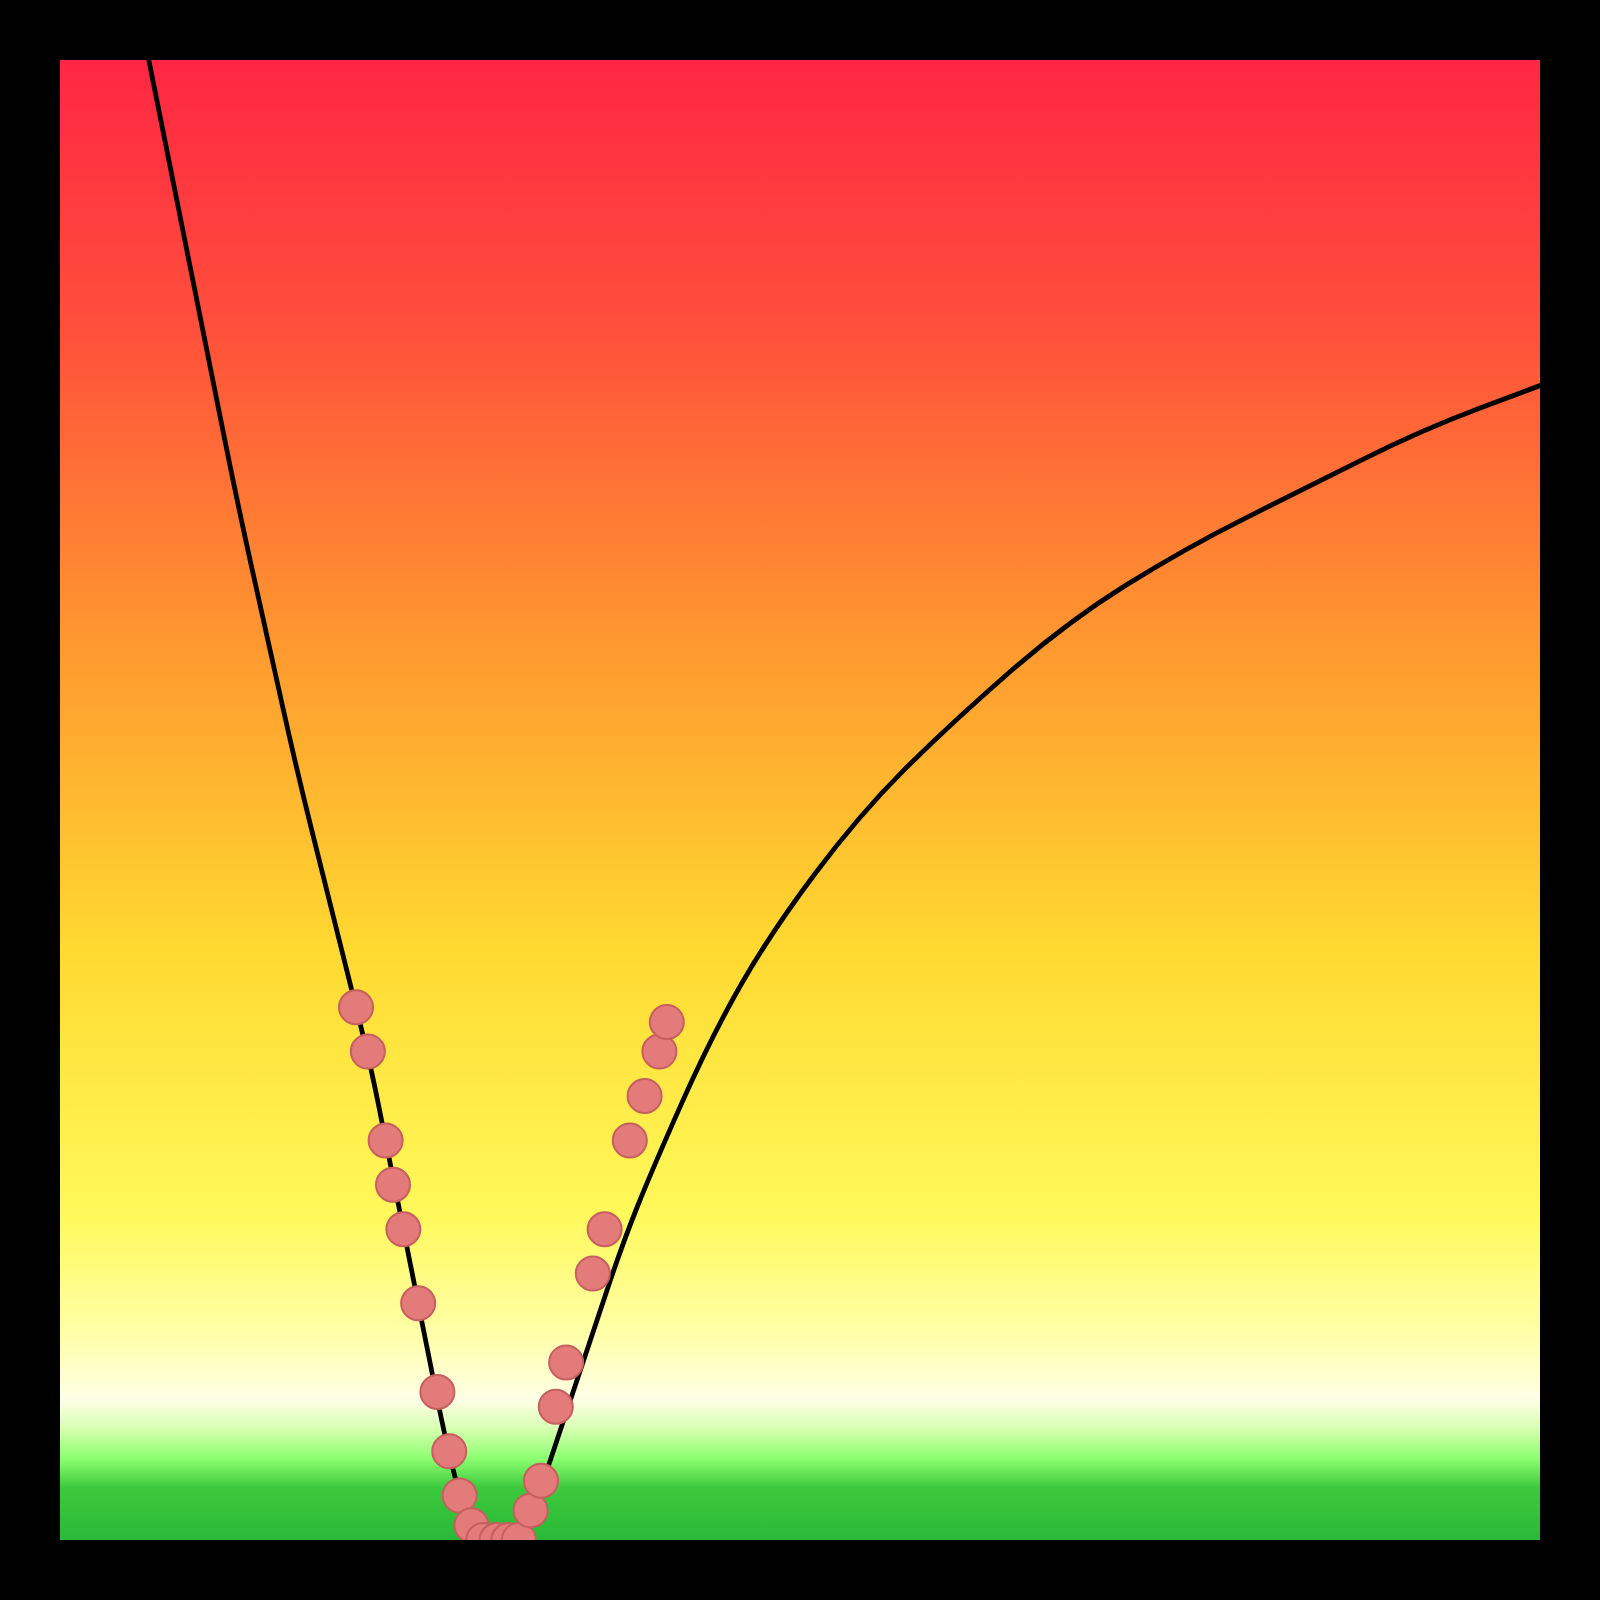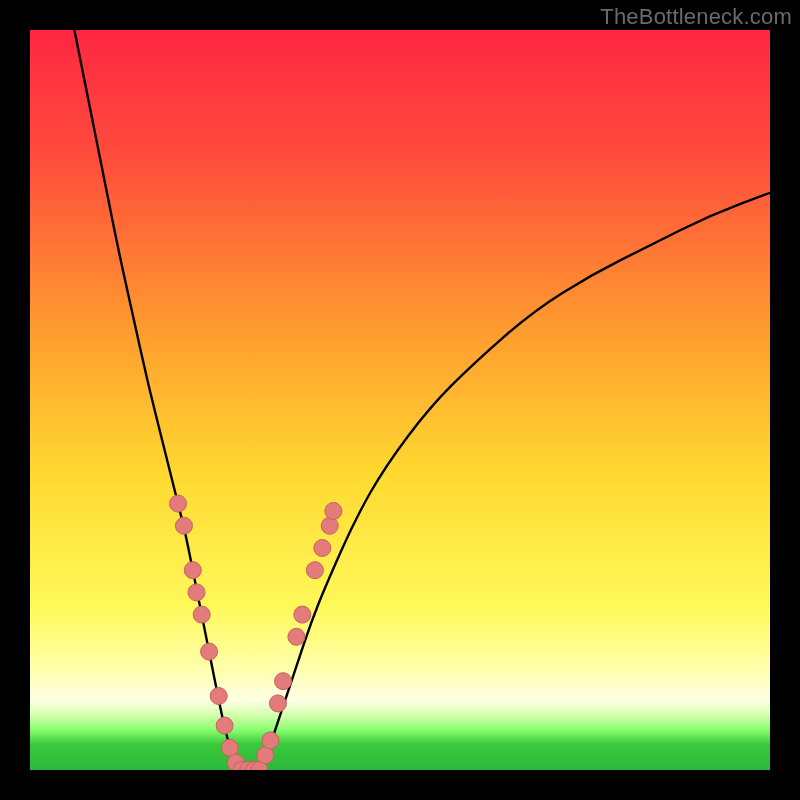--- a/index.html
+++ b/index.html
@@ -102,14 +102,13 @@
           <circle cx="266.4" cy="606.8" r="8.5" fill="#e37b7b" stroke="#c75f5f" stroke-width="1"></circle>
           <circle cx="272.32" cy="584.6" r="8.5" fill="#e37b7b" stroke="#c75f5f" stroke-width="1"></circle>
           <circle cx="284.90000000000003" cy="540.2" r="8.5" fill="#e37b7b" stroke="#c75f5f" stroke-width="1"></circle>
           <circle cx="292.3" cy="518" r="8.5" fill="#e37b7b" stroke="#c75f5f" stroke-width="1"></circle>
           <circle cx="299.70000000000005" cy="495.79999999999995" r="8.5" fill="#e37b7b" stroke="#c75f5f" stroke-width="1"></circle>
           <circle cx="303.4" cy="481" r="8.5" fill="#e37b7b" stroke="#c75f5f" stroke-width="1"></circle>
         </g>
     </svg>
   </div>
 
-  <div class="watermark">TheBottleneck.com</div>
 </div>
 
 </body></html>

